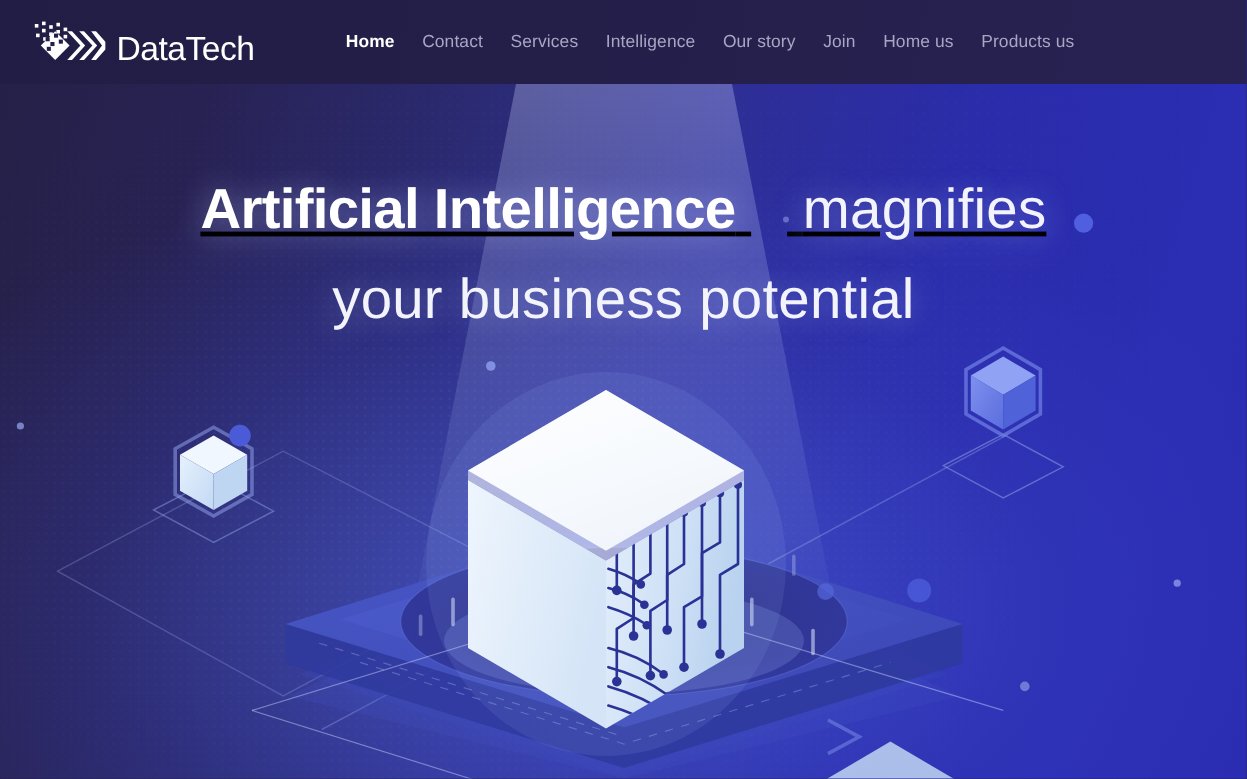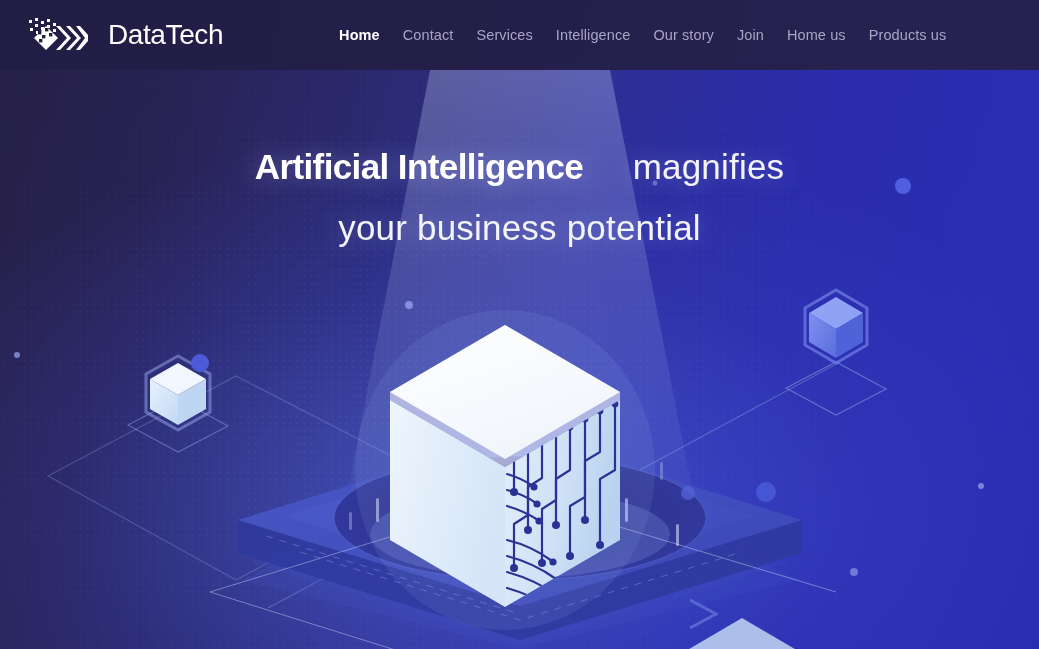--- a/index.html
+++ b/index.html
@@ -36,45 +36,45 @@
   #artsvg { position:absolute; left:0; top:0; width:1039px; height:649px; pointer-events:none; }
 
   
   #navbar {
     position:absolute; left:0; top:0; width:1039px; height:70px;
     background:linear-gradient(100deg,#221d45 0%,#241f49 45%,#272252 100%);
     display:flex; align-items:center;
     z-index:40;
   }
   #brand {
-    display:flex; align-items:center; gap:20px;
+    display:flex; align-items:flex-end; gap:9px;
     margin-left:26px; cursor:pointer; user-select:none;
   }
   #brand-mark { width:62px; height:40px; display:block; }
   #brand-name {
     color:#ffffff; font-size:28px; letter-spacing:-0.4px;
     font-weight:500; line-height:1;
   }
   #mainnav {
     display:flex; align-items:center; gap:23px;
-    margin-left:116px;
+    margin-left:76px;
   }
   .navlink {
     color:#a9a5c4; font-size:14.5px; letter-spacing:0.1px;
     cursor:pointer; white-space:nowrap; line-height:1;
   }
   .navlink.active { color:#ffffff; font-weight:bold; }
 
   
   #headline {
     position:absolute; left:0; top:147px; width:1039px;
     text-align:center; z-index:30; pointer-events:none;
   }
-  #line1 { font-size:35px; line-height:1.15; white-space:nowrap; }
-  #line2 { font-size:35px; line-height:1.15; margin-top:21px; white-space:nowrap; }
+  #line1 { font-size:47px; line-height:1.15; white-space:nowrap;text-decoration:underline; }
+  #line2 { font-size:47px; line-height:1.15; margin-top:21px; white-space:nowrap; }
   .t-bold {
     color:#ffffff; font-weight:bold; letter-spacing:-0.6px;
     text-shadow:0 0 26px rgba(190,205,255,0.45);
   }
   .t-light {
     color:#f2f3fb; font-weight:300; letter-spacing:0.2px;
     text-shadow:0 0 26px rgba(190,205,255,0.4);
   }
   .gap { display:inline-block; width:30px; }
 </style>

